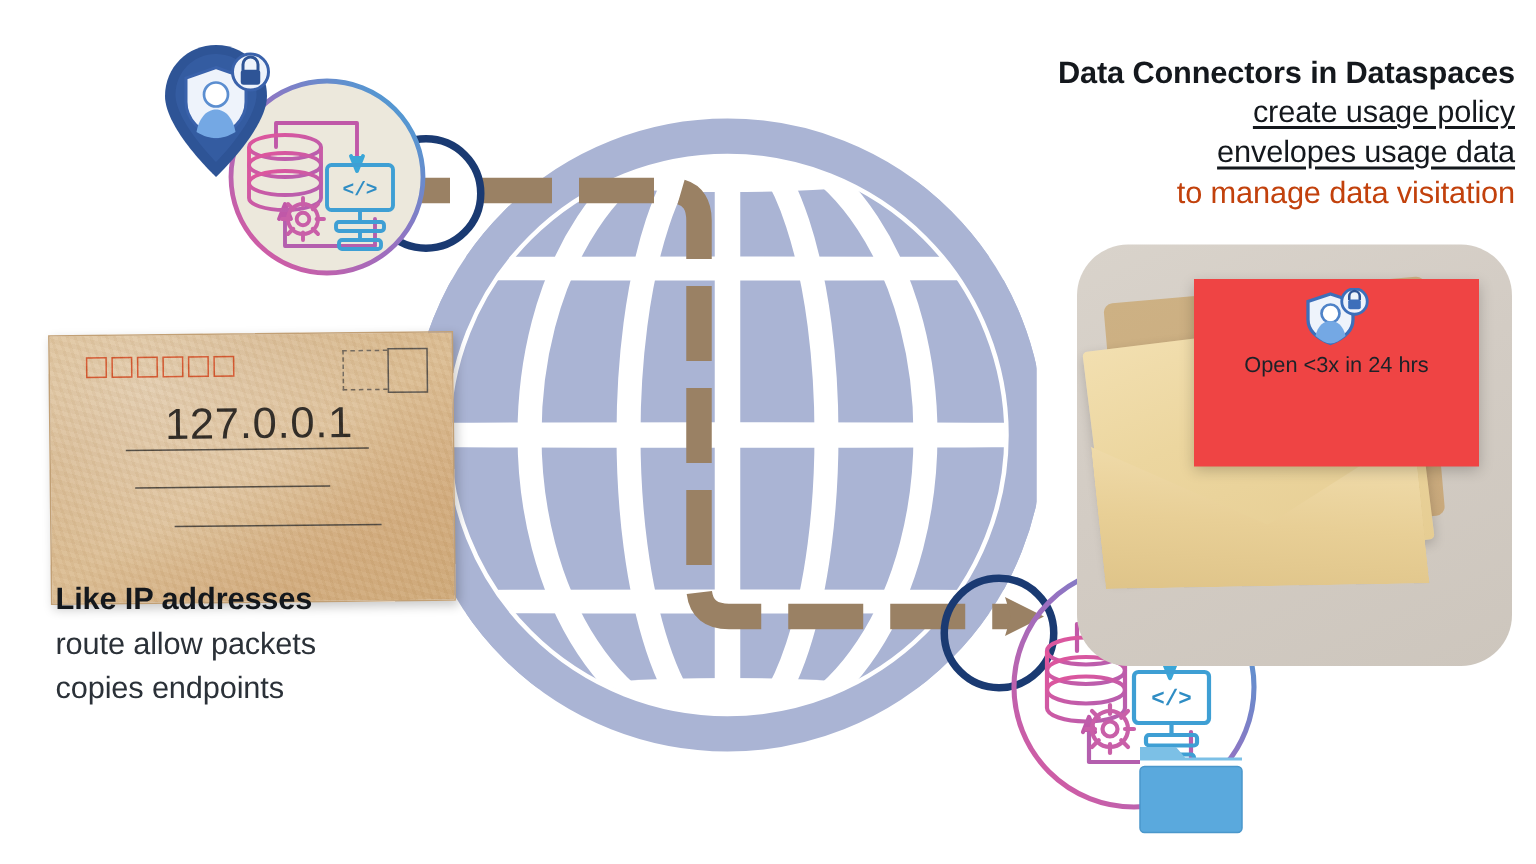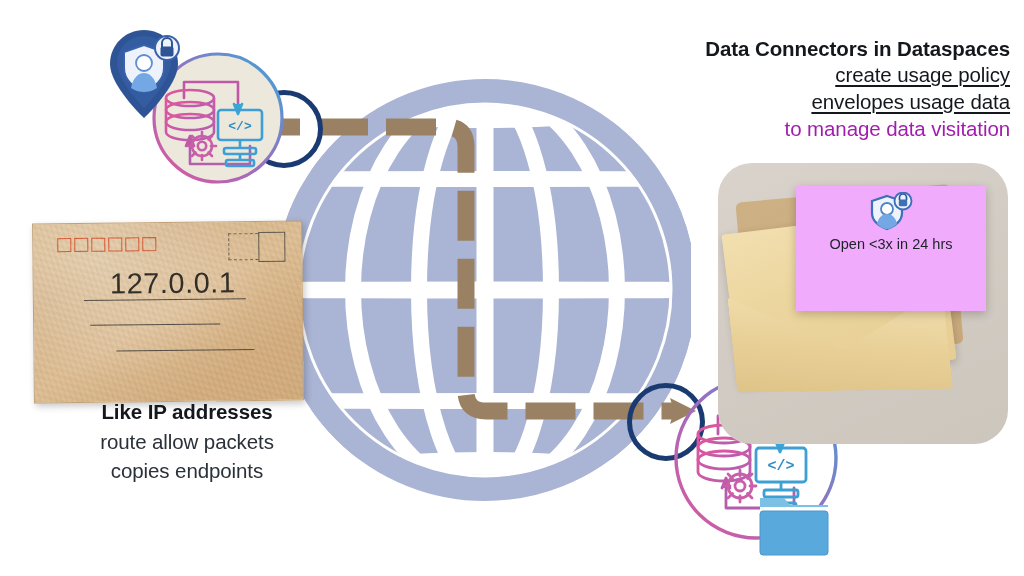--- a/index.html
+++ b/index.html
@@ -143,21 +143,21 @@
     background: linear-gradient(185deg, #f4e2b6 0%, #e8cf96 60%, #dfc489 100%);
     transform: rotate(-6deg) skewY(5deg);
     clip-path: polygon(0% 12%, 52% 62%, 100% 6%, 100% 100%, 0% 100%);
     box-shadow: 0 2px 6px rgba(0,0,0,0.14);
   }
 
   #policy-card {
     position: absolute;
     left: 796px; top: 186px;
     width: 190px; height: 125px;
-    background: #f0abfc;
+    background: #ef4444;
     box-shadow: 0 3px 9px rgba(0,0,0,0.22);
     display: flex; flex-direction: column;
     align-items: center;
     padding-top: 6px;
   }
   #policy-card-icon { width: 44px; height: 40px; }
   .policy-line {
     font-size: 14.5px;
     color: #1d2228;
     line-height: 1.32;
@@ -189,31 +189,30 @@
     line-height: 1.29;
     letter-spacing: -0.1px;
     text-decoration: underline;
     text-underline-offset: 3px;
     text-decoration-thickness: 2px;
   }
   #headline .hl-light {
     display: block;
     font-size: 20.5px;
     font-weight: normal;
-    color: #a21caf;
+    color: #c2410c;
     line-height: 1.4;
     letter-spacing: -0.1px;
   }
 
   
   #caption {
     position: absolute;
-    left: 37px; top: 397px;
+    left: 37px; top: 385px;
     width: 300px;
-    text-align: center;
   }
   #caption .cap-bold {
     display: block;
     font-size: 20.5px;
     font-weight: bold;
     color: #14181d;
     line-height: 1.45;
     letter-spacing: -0.1px;
   }
   #caption .cap-light {

